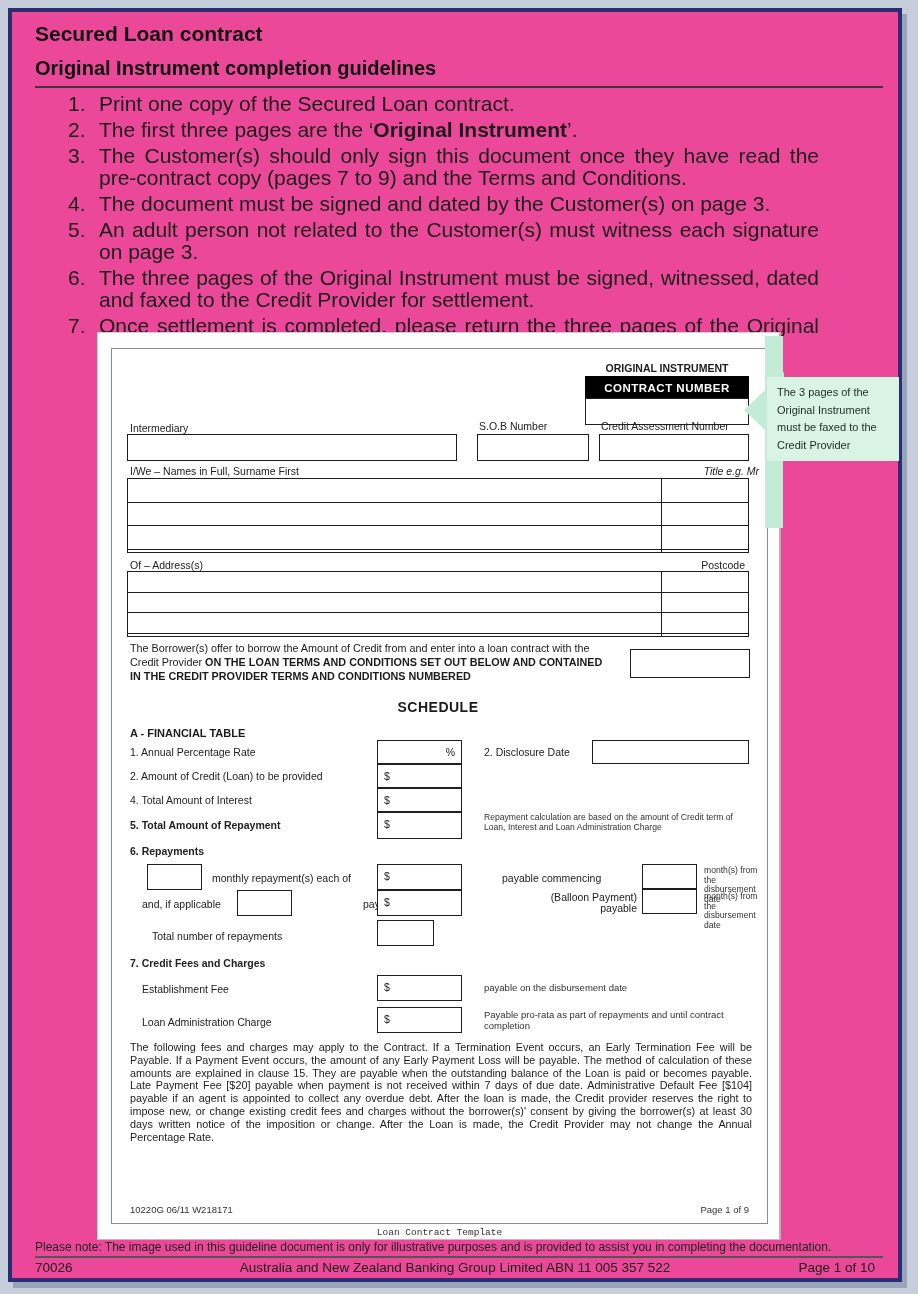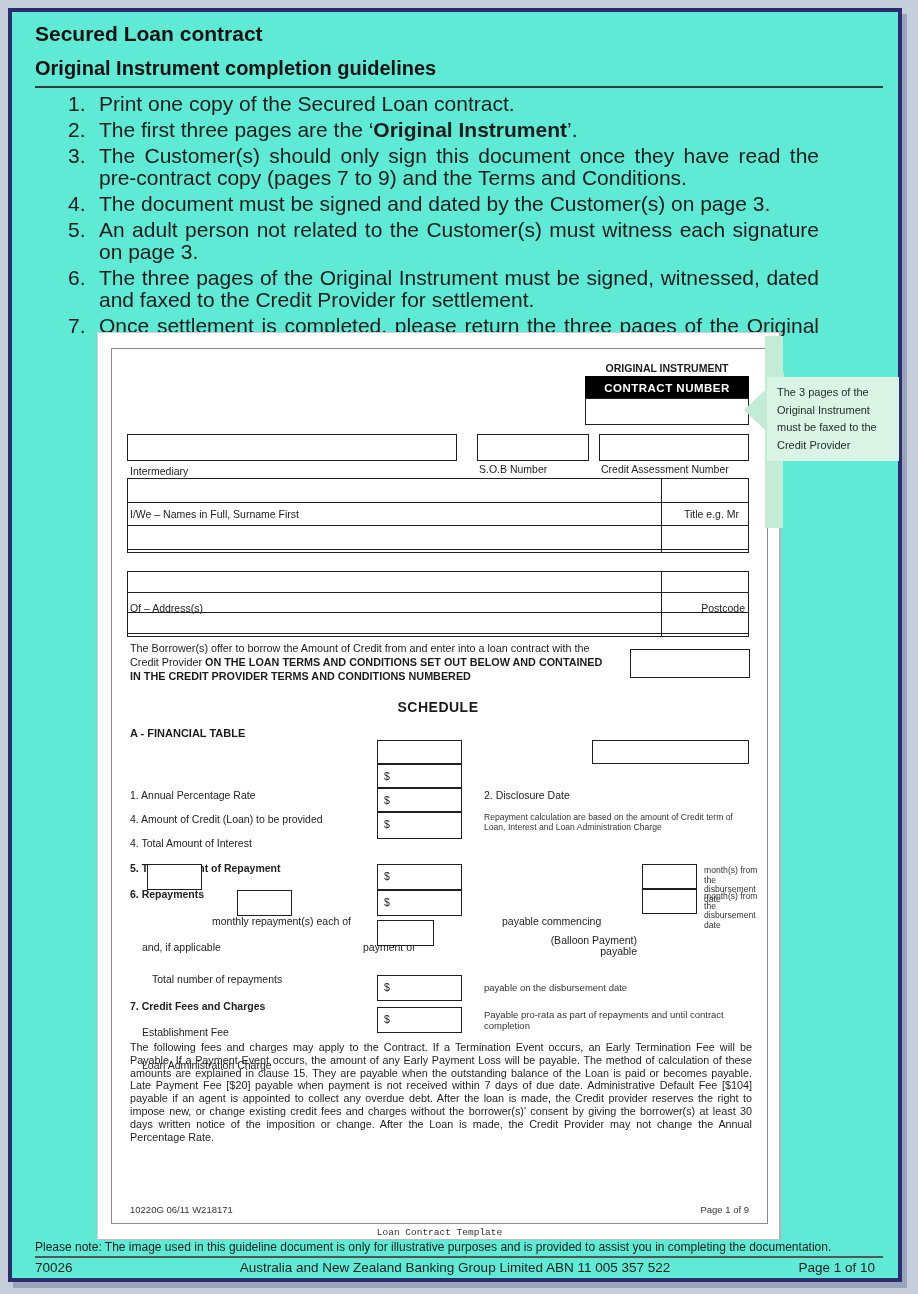--- a/index.html
+++ b/index.html
@@ -7,21 +7,21 @@
   body {
     background:#c6cedb;
     font-family:"Liberation Sans", sans-serif;
     color:#1c1c1c;
     position:relative;
     overflow:hidden;
   }
   .page {
     position:absolute; left:8px; top:8px;
     width:894px; height:1274px;
-    background:#5eead4;
+    background:#ec4899;
     border:4px solid var(--page-border, #2b2d6e);
     box-shadow:5px 6px 0 #99a3ba;
   }
   .page-inner { position:absolute; inset:0; }
 
   .h1 { position:absolute; left:23px; top:10px; font-size:21px; font-weight:bold; color:#111; }
   .h2 { position:absolute; left:23px; top:45px; font-size:20px; font-weight:bold; color:#111; }
   .h2-rule { position:absolute; left:23px; top:74px; width:848px; height:2px; background:#3a3a3a; }
 
   ol.guidelines {
@@ -43,21 +43,21 @@
     background:#fdfdfd;
     border:1px solid #cfcfcf;
     border-right:2px solid #b3b3b3;
     border-bottom:1px solid #bdbdbd;
   }
   .form {
     position:absolute; left:13px; top:15px; width:657px; height:876px;
     border:1px solid #8b8b8b; background:#fff;
   }
   .form .abs { position:absolute; }
-  .flabel { font-size:10.5px; color:#222; white-space:nowrap;margin-top:43px; }
+  .flabel { font-size:10.5px; color:#222; white-space:nowrap; }
   .fbox { border:1.5px solid #1f1f1f; background:#fff; }
   .fbold { font-weight:bold; }
   .small-note { font-size:8.6px; line-height:9.6px; color:#333; }
   .dollar { font-size:10.5px; padding:5px 0 0 6px; }
 
   .form-title { left:95px; top:12px; width:320px; text-align:center; font-size:15px; font-weight:bold; letter-spacing:.5px; }
   .oi-label { left:473px; top:13px; width:164px; text-align:center; font-size:10.5px; font-weight:bold; }
   .cn-box { left:473px; top:27px; width:164px; height:22px; background:var(--contract-number-bg,#000);
             color:#fff; font-size:11.5px; font-weight:bold; text-align:center; line-height:22px; letter-spacing:.5px;
             border:1.5px solid #000; }
@@ -117,21 +117,21 @@
       <div class="abs fbox cn-empty"></div>
 
       <div class="abs flabel" style="left:18px; top:73px;">Intermediary</div>
       <div class="abs fbox" style="left:15px; top:85px; width:330px; height:27px;"></div>
       <div class="abs flabel" style="left:367px; top:71px;">S.O.B Number</div>
       <div class="abs fbox" style="left:365px; top:85px; width:112px; height:27px;"></div>
       <div class="abs flabel" style="left:489px; top:71px;">Credit Assessment Number</div>
       <div class="abs fbox" style="left:487px; top:85px; width:150px; height:27px;"></div>
 
       <div class="abs flabel" style="left:18px; top:116px;">I/We – Names in Full, Surname First</div>
-      <div class="abs flabel" style="right:28px; top:116px;">Title e.g. Mr</div>
+      <div class="abs flabel" style="right:8px; top:116px;font-style:italic;">Title e.g. Mr</div>
       <div class="abs vtable" style="left:15px; top:129px; width:622px; height:75px;">
         <div class="row" style="height:24px;"></div>
         <div class="row" style="height:23px;"></div>
         <div class="row" style="height:24px;"></div>
         <div class="divider"></div>
       </div>
 
       <div class="abs flabel" style="left:18px; top:210px;">Of – Address(s)</div>
       <div class="abs flabel" style="right:22px; top:210px;">Postcode</div>
       <div class="abs vtable" style="left:15px; top:222px; width:622px; height:66px;">
@@ -147,21 +147,21 @@
       <div class="abs fbox" style="left:518px; top:300px; width:120px; height:29px;"></div>
 
       <div class="abs fbold" style="left:15px; top:350px; width:622px; text-align:center; font-size:14px; letter-spacing:.5px;">SCHEDULE</div>
       <div class="abs fbold" style="left:18px; top:378px; font-size:11px;">A - FINANCIAL TABLE</div>
 
       <div class="abs flabel" style="left:18px; top:397px;">1. Annual Percentage Rate</div>
       <div class="abs fbox" style="left:265px; top:391px; width:85px; height:24px; text-align:right;"><span class="flabel" style="display:inline-block; padding:5px 6px 0 0;">%</span></div>
       <div class="abs flabel" style="left:372px; top:397px;">2. Disclosure Date</div>
       <div class="abs fbox" style="left:480px; top:391px; width:157px; height:24px;"></div>
 
-      <div class="abs flabel" style="left:18px; top:421px;">4. Amount of Credit (Loan) to be provided</div>
+      <div class="abs flabel" style="left:18px; top:421px;">2. Amount of Credit (Loan) to be provided</div>
       <div class="abs fbox dollar" style="left:265px; top:415px; width:85px; height:24px;"><span>$</span></div>
       <div class="abs flabel" style="left:18px; top:445px;">4. Total Amount of Interest</div>
       <div class="abs fbox dollar" style="left:265px; top:439px; width:85px; height:24px;"><span>$</span></div>
       <div class="abs flabel fbold" style="left:18px; top:470px;">5. Total Amount of Repayment</div>
       <div class="abs fbox dollar" style="left:265px; top:463px; width:85px; height:27px;"><span>$</span></div>
       <div class="abs small-note" style="left:372px; top:464px; width:270px;">Repayment calculation are based on the amount of Credit term of Loan, Interest and Loan Administration Charge</div>
 
       <div class="abs flabel fbold" style="left:18px; top:496px;">6. Repayments</div>
 
       <div class="abs fbox" style="left:35px; top:515px; width:55px; height:26px;"></div>

